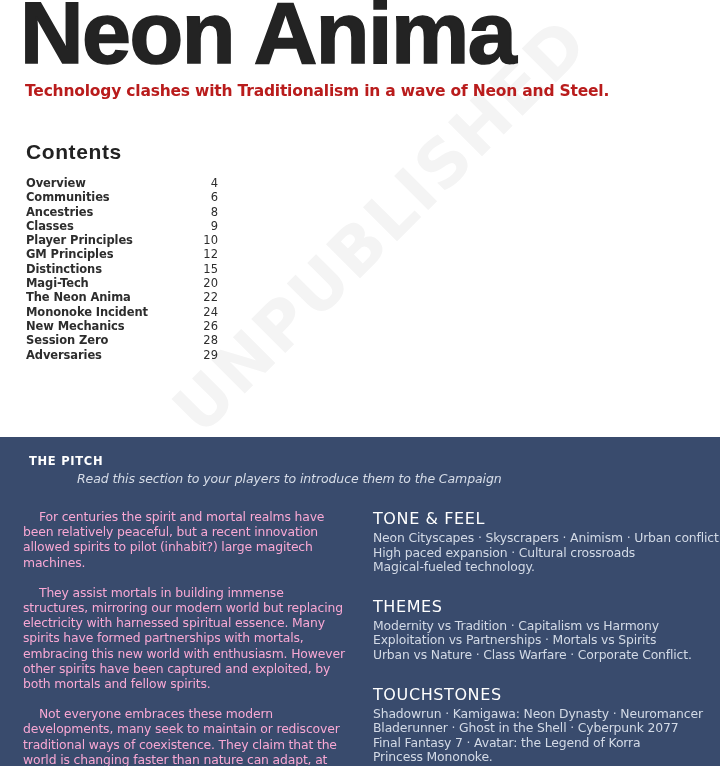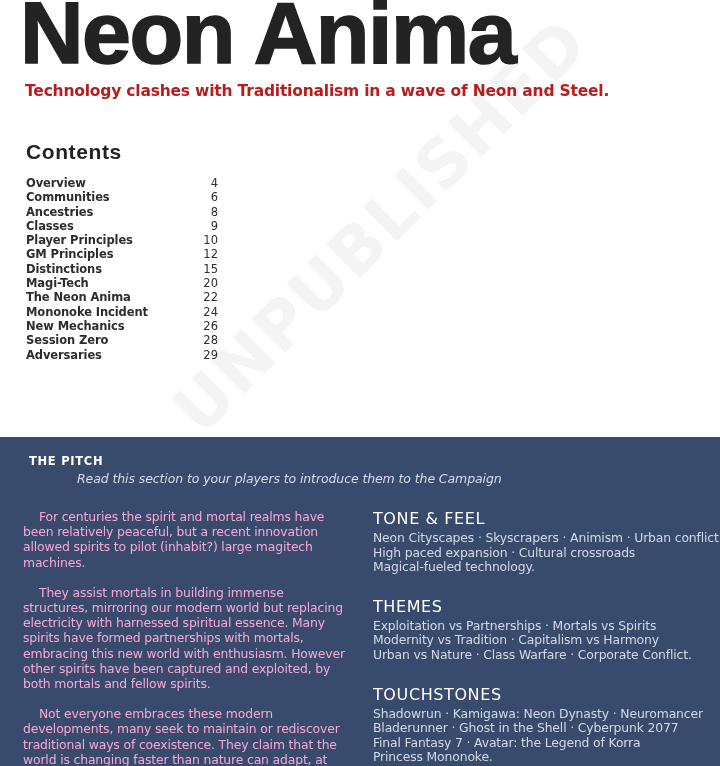--- a/index.html
+++ b/index.html
@@ -265,22 +265,22 @@
       </div>
     <div id="col-right">
         <div class="info-block">
           <div class="info-heading">TONE &amp; FEEL</div>
           <div class="info-line">Neon Cityscapes · Skyscrapers · Animism · Urban conflict.</div>
           <div class="info-line">High paced expansion · Cultural crossroads</div>
           <div class="info-line">Magical-fueled technology.</div>
         </div>
         <div class="info-block">
           <div class="info-heading">THEMES</div>
+          <div class="info-line">Modernity vs Tradition · Capitalism vs Harmony</div>
           <div class="info-line">Exploitation vs Partnerships · Mortals vs Spirits</div>
-          <div class="info-line">Modernity vs Tradition · Capitalism vs Harmony</div>
           <div class="info-line">Urban vs Nature · Class Warfare · Corporate Conflict.</div>
         </div>
         <div class="info-block">
           <div class="info-heading">TOUCHSTONES</div>
           <div class="info-line">Shadowrun · Kamigawa: Neon Dynasty · Neuromancer</div>
           <div class="info-line">Bladerunner · Ghost in the Shell · Cyberpunk 2077</div>
           <div class="info-line">Final Fantasy 7 · Avatar: the Legend of Korra</div>
           <div class="info-line">Princess Mononoke.</div>
         </div>
       </div>

